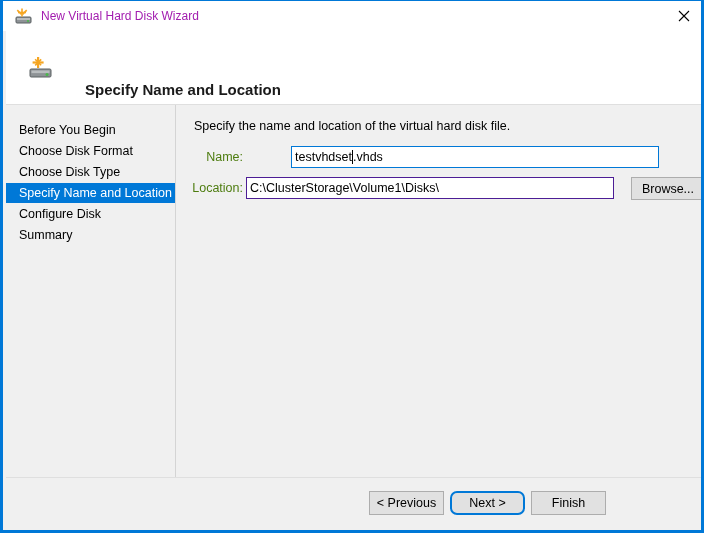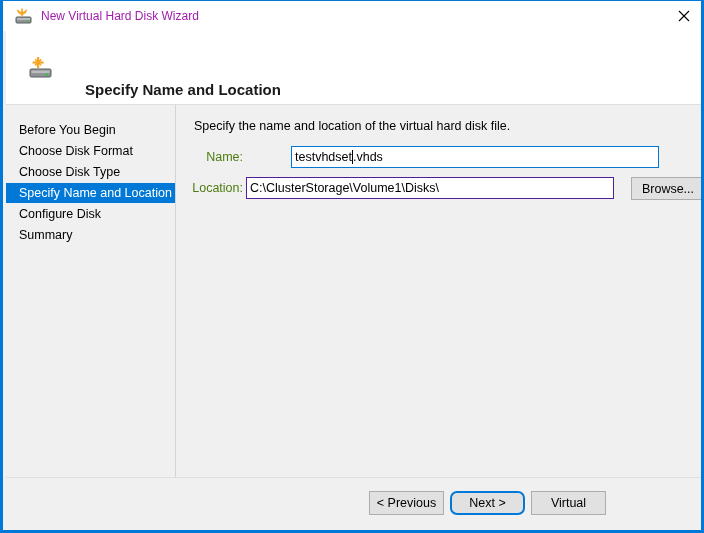--- a/index.html
+++ b/index.html
@@ -332,16 +332,16 @@
         </div>
         <div class="browse-btn">Browse...</div>
       </div>
     </div>
   </div>
 
   <div class="footer-sep"></div>
   <div class="footer">
     <div class="btn btn-previous">&lt; Previous</div>
     <div class="btn btn-next default">Next &gt;</div>
-    <div class="btn btn-finish">Virtual</div>
+    <div class="btn btn-finish">Finish</div>
   </div>
 
 </div>
 
 </body></html>

